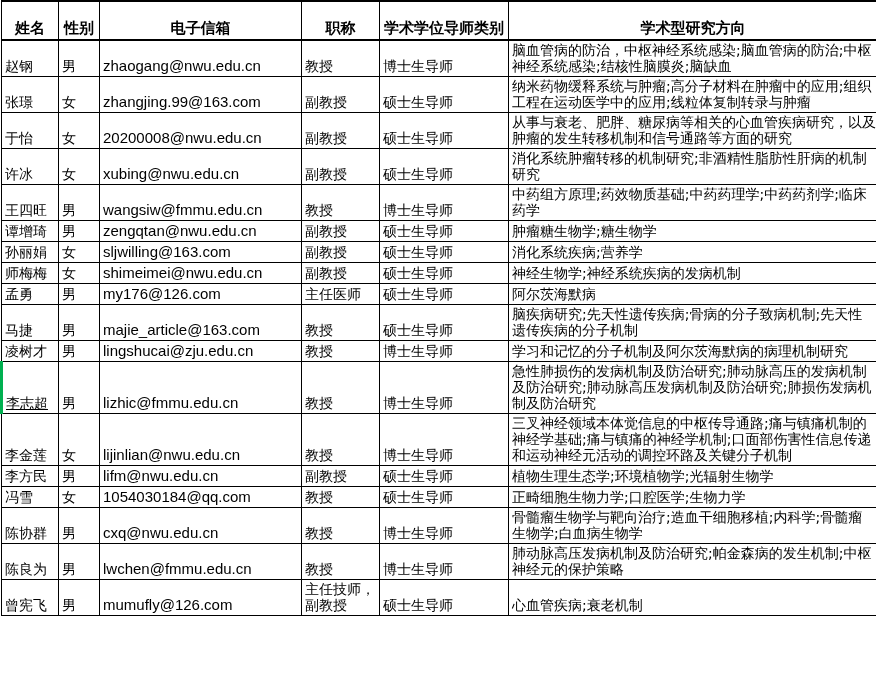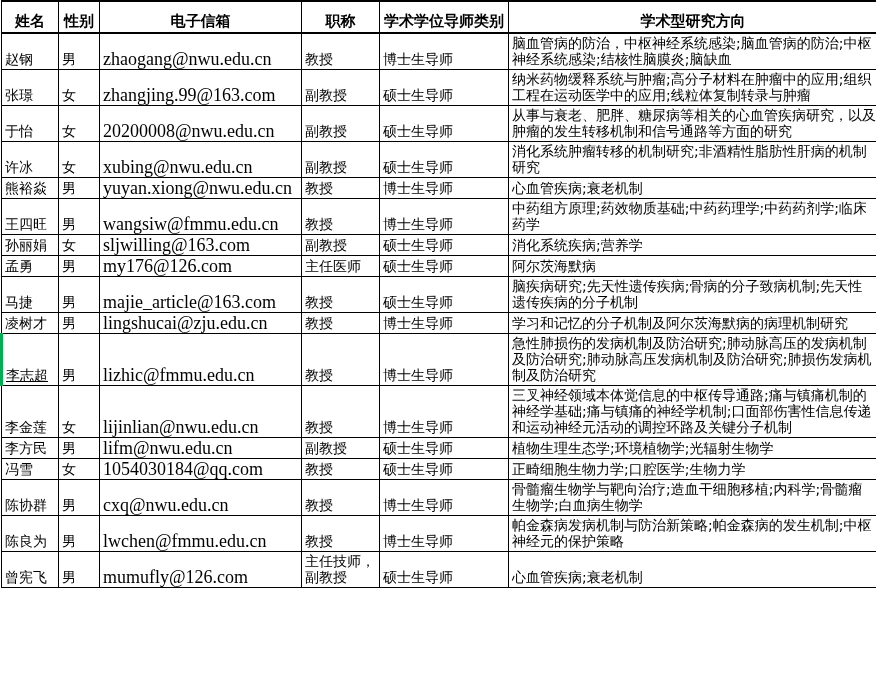--- a/index.html
+++ b/index.html
@@ -19,30 +19,30 @@
     color:#000000;
     overflow:hidden;
     word-break:break-all;
     text-align:left;
   }
   thead th{
     font-weight:bold;
     text-align:center;
     font-size:15px;
     line-height:18px;
-    padding:10px 0 2px 0;
+    padding:17px 0 2px 0;
     border-bottom-width:2px;
     vertical-align:middle;
     white-space:nowrap;
   }
   table{border-top:2px solid #000;}
   tbody tr{height:21px;}
   td.email{
-    font-family:Liberation Serif, serif;
-    font-size:18px;
+    font-family:Liberation Sans, sans-serif;
+    font-size:15px;
     letter-spacing:0;
     word-break:break-all;
   }
   td.research{padding-right:1px;}
 </style>
 </head>
 <body>
 
 <table>
   <colgroup>
@@ -95,48 +95,56 @@
 
   <tr>
     <td class="name">许冰</td>
     <td class="gender">女</td>
     <td class="email">xubing@nwu.edu.cn</td>
     <td class="title">副教授</td>
     <td class="supervisor">硕士生导师</td>
     <td class="research">消化系统肿瘤转移的机制研究;非酒精性脂肪性肝病的机制研究</td>
   </tr>
 
-  <tr>
-    <td class="name">熊裕焱</td>
-    <td class="gender">男</td>
-    <td class="email">yuyan.xiong@nwu.edu.cn</td>
-    <td class="title">教授</td>
-    <td class="supervisor">博士生导师</td>
-    <td class="research">心血管疾病;衰老机制</td>
-  </tr>
 
   <tr>
     <td class="name">王四旺</td>
     <td class="gender">男</td>
     <td class="email">wangsiw@fmmu.edu.cn</td>
     <td class="title">教授</td>
     <td class="supervisor">博士生导师</td>
     <td class="research">中药组方原理;药效物质基础;中药药理学;中药药剂学;临床药学</td>
   </tr>
 
+  <tr>
+    <td class="name">谭增琦</td>
+    <td class="gender">男</td>
+    <td class="email">zengqtan@nwu.edu.cn</td>
+    <td class="title">副教授</td>
+    <td class="supervisor">硕士生导师</td>
+    <td class="research">肿瘤糖生物学;糖生物学</td>
+  </tr>
 
   <tr>
     <td class="name">孙丽娟</td>
     <td class="gender">女</td>
     <td class="email">sljwilling@163.com</td>
     <td class="title">副教授</td>
     <td class="supervisor">硕士生导师</td>
     <td class="research">消化系统疾病;营养学</td>
   </tr>
 
+  <tr>
+    <td class="name">师梅梅</td>
+    <td class="gender">女</td>
+    <td class="email">shimeimei@nwu.edu.cn</td>
+    <td class="title">副教授</td>
+    <td class="supervisor">硕士生导师</td>
+    <td class="research">神经生物学;神经系统疾病的发病机制</td>
+  </tr>
 
   <tr>
     <td class="name">孟勇</td>
     <td class="gender">男</td>
     <td class="email">my176@126.com</td>
     <td class="title">主任医师</td>
     <td class="supervisor">硕士生导师</td>
     <td class="research">阿尔茨海默病</td>
   </tr>
 
@@ -203,21 +211,21 @@
     <td class="supervisor">博士生导师</td>
     <td class="research">骨髓瘤生物学与靶向治疗;造血干细胞移植;内科学;骨髓瘤生物学;白血病生物学</td>
   </tr>
 
   <tr>
     <td class="name">陈良为</td>
     <td class="gender">男</td>
     <td class="email">lwchen@fmmu.edu.cn</td>
     <td class="title">教授</td>
     <td class="supervisor">博士生导师</td>
-    <td class="research">帕金森病发病机制与防治新策略;帕金森病的发生机制;中枢神经元的保护策略</td>
+    <td class="research">肺动脉高压发病机制及防治研究;帕金森病的发生机制;中枢神经元的保护策略</td>
   </tr>
 
 
   <tr>
     <td class="name">曾宪飞</td>
     <td class="gender">男</td>
     <td class="email">mumufly@126.com</td>
     <td class="title">主任技师，副教授</td>
     <td class="supervisor">硕士生导师</td>
     <td class="research">心血管疾病;衰老机制</td>

